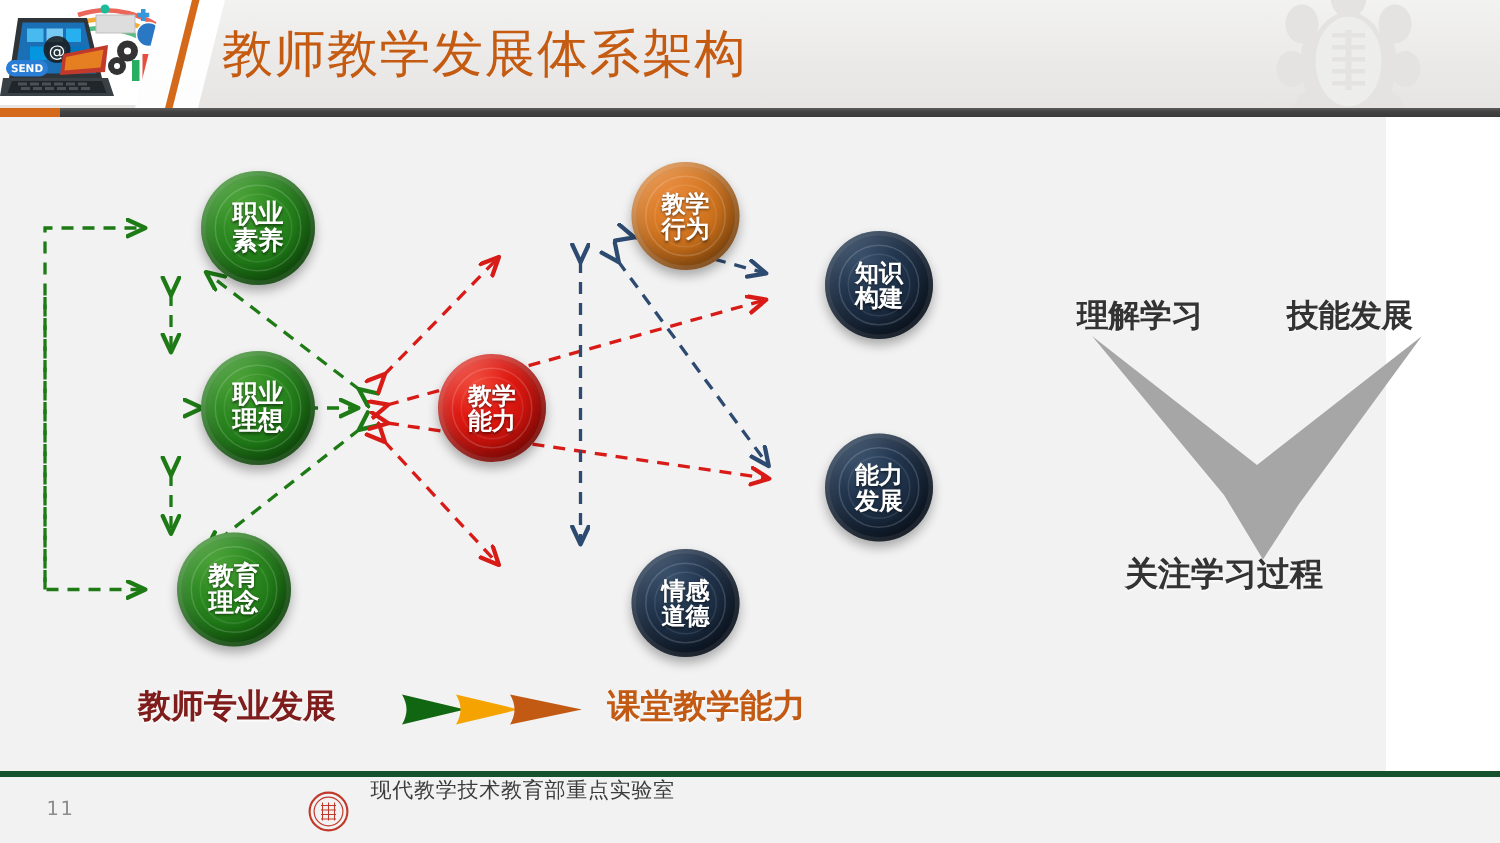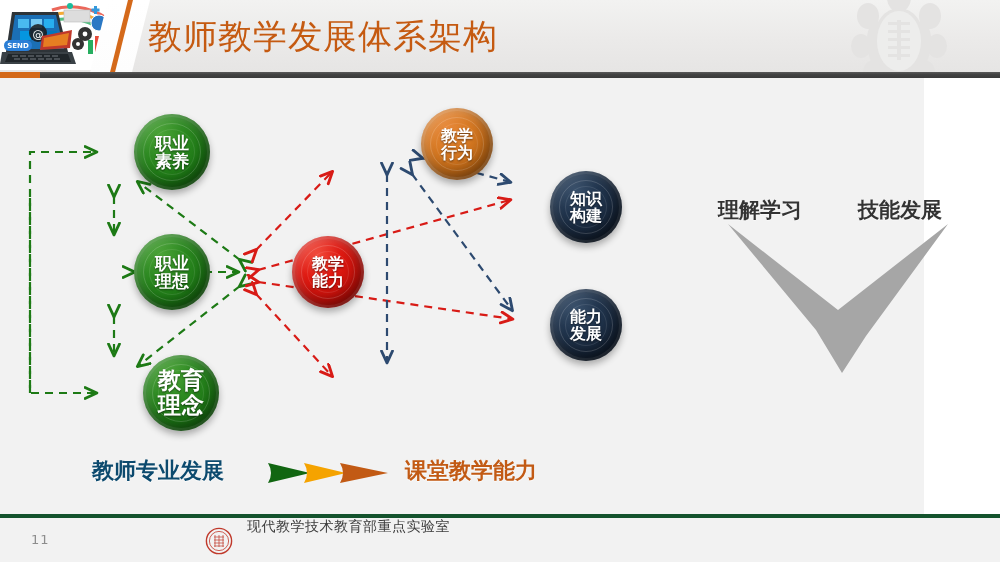--- a/index.html
+++ b/index.html
@@ -193,21 +193,21 @@
   }
   .legend-label {
     position: absolute;
     font-size: 22px;
     font-weight: bold;
     white-space: nowrap;
     top: 6px;
   }
   #legend-left {
     left: 92px;
-    color: #0c4a6e;
+    color: #7f1d1d;
     text-shadow: 0 1px 1px rgba(255,255,255,0.8);
   }
   #legend-right {
     left: 405px;
     color: #c25a14;
     text-shadow: 0 1px 1px rgba(255,255,255,0.8);
   }
   #legend-arrows {
     position: absolute;
     left: 268px; top: 8px;
@@ -399,62 +399,69 @@
       <span>素养</span>
     </div>
 
     <div class="node green" style="left:134px; top:156px; width:76px; height:76px; font-size:17px;">
       <div class="ring"></div>
         <div class="ring2"></div>
       <span>职业</span>
       <span>理想</span>
     </div>
 
-    <div class="node green" style="left:143px; top:277px; width:76px; height:76px; font-size:23px;">
+    <div class="node green" style="left:118px; top:277px; width:76px; height:76px; font-size:17px;">
       <div class="ring"></div>
         <div class="ring2"></div>
       <span>教育</span>
       <span>理念</span>
     </div>
 
     <div class="node red" style="left:292px; top:158px; width:72px; height:72px; font-size:16px;">
       <div class="ring"></div>
         <div class="ring2"></div>
       <span>教学</span>
       <span>能力</span>
     </div>
 
     <div class="node orange" style="left:421px; top:30px; width:72px; height:72px; font-size:16px;">
       <div class="ring"></div>
         <div class="ring2"></div>
       <span>教学</span>
       <span>行为</span>
     </div>
 
-    <div class="node navy" style="left:550px; top:93px; width:72px; height:72px; font-size:16px;">
+    <div class="node navy" style="left:550px; top:76px; width:72px; height:72px; font-size:16px;">
       <div class="ring"></div>
         <div class="ring2"></div>
       <span>知识</span>
       <span>构建</span>
     </div>
 
     <div class="node navy" style="left:550px; top:211px; width:72px; height:72px; font-size:16px;">
       <div class="ring"></div>
         <div class="ring2"></div>
       <span>能力</span>
       <span>发展</span>
     </div>
 
+    <div class="node navy" style="left:421px; top:288px; width:72px; height:72px; font-size:16px;">
+      <div class="ring"></div>
+        <div class="ring2"></div>
+      <span>情感</span>
+      <span>道德</span>
+    </div>
 
     <div id="right-panel">
       <div class="rp-label" id="rp-right">技能发展</div>
       <div class="rp-label" id="rp-left">理解学习</div>
       <svg id="rp-arrow" viewBox="0 0 300 155">
         <path d="M38 6 L148 92 L258 6 L176 118 L152 155 L126 112 Z" fill="#a6a6a6"></path>
       </svg>
+      <div class="rp-label" id="rp-bottom">关注学习过程</div>
     </div>
 
     <div id="legend">
       <div class="legend-label" id="legend-left">教师专业发展</div>
       <svg id="legend-arrows" viewBox="0 0 120 30">
         <path d="M0 5 Q6 15 0 25 L42 15 Z" fill="#116611"></path>
         <path d="M36 5 Q42 15 36 25 L78 15 Z" fill="#f5a300"></path>
         <path d="M72 5 Q78 15 72 25 L120 15 Z" fill="#c25a14"></path>
       </svg>
       <div class="legend-label" id="legend-right">课堂教学能力</div>

